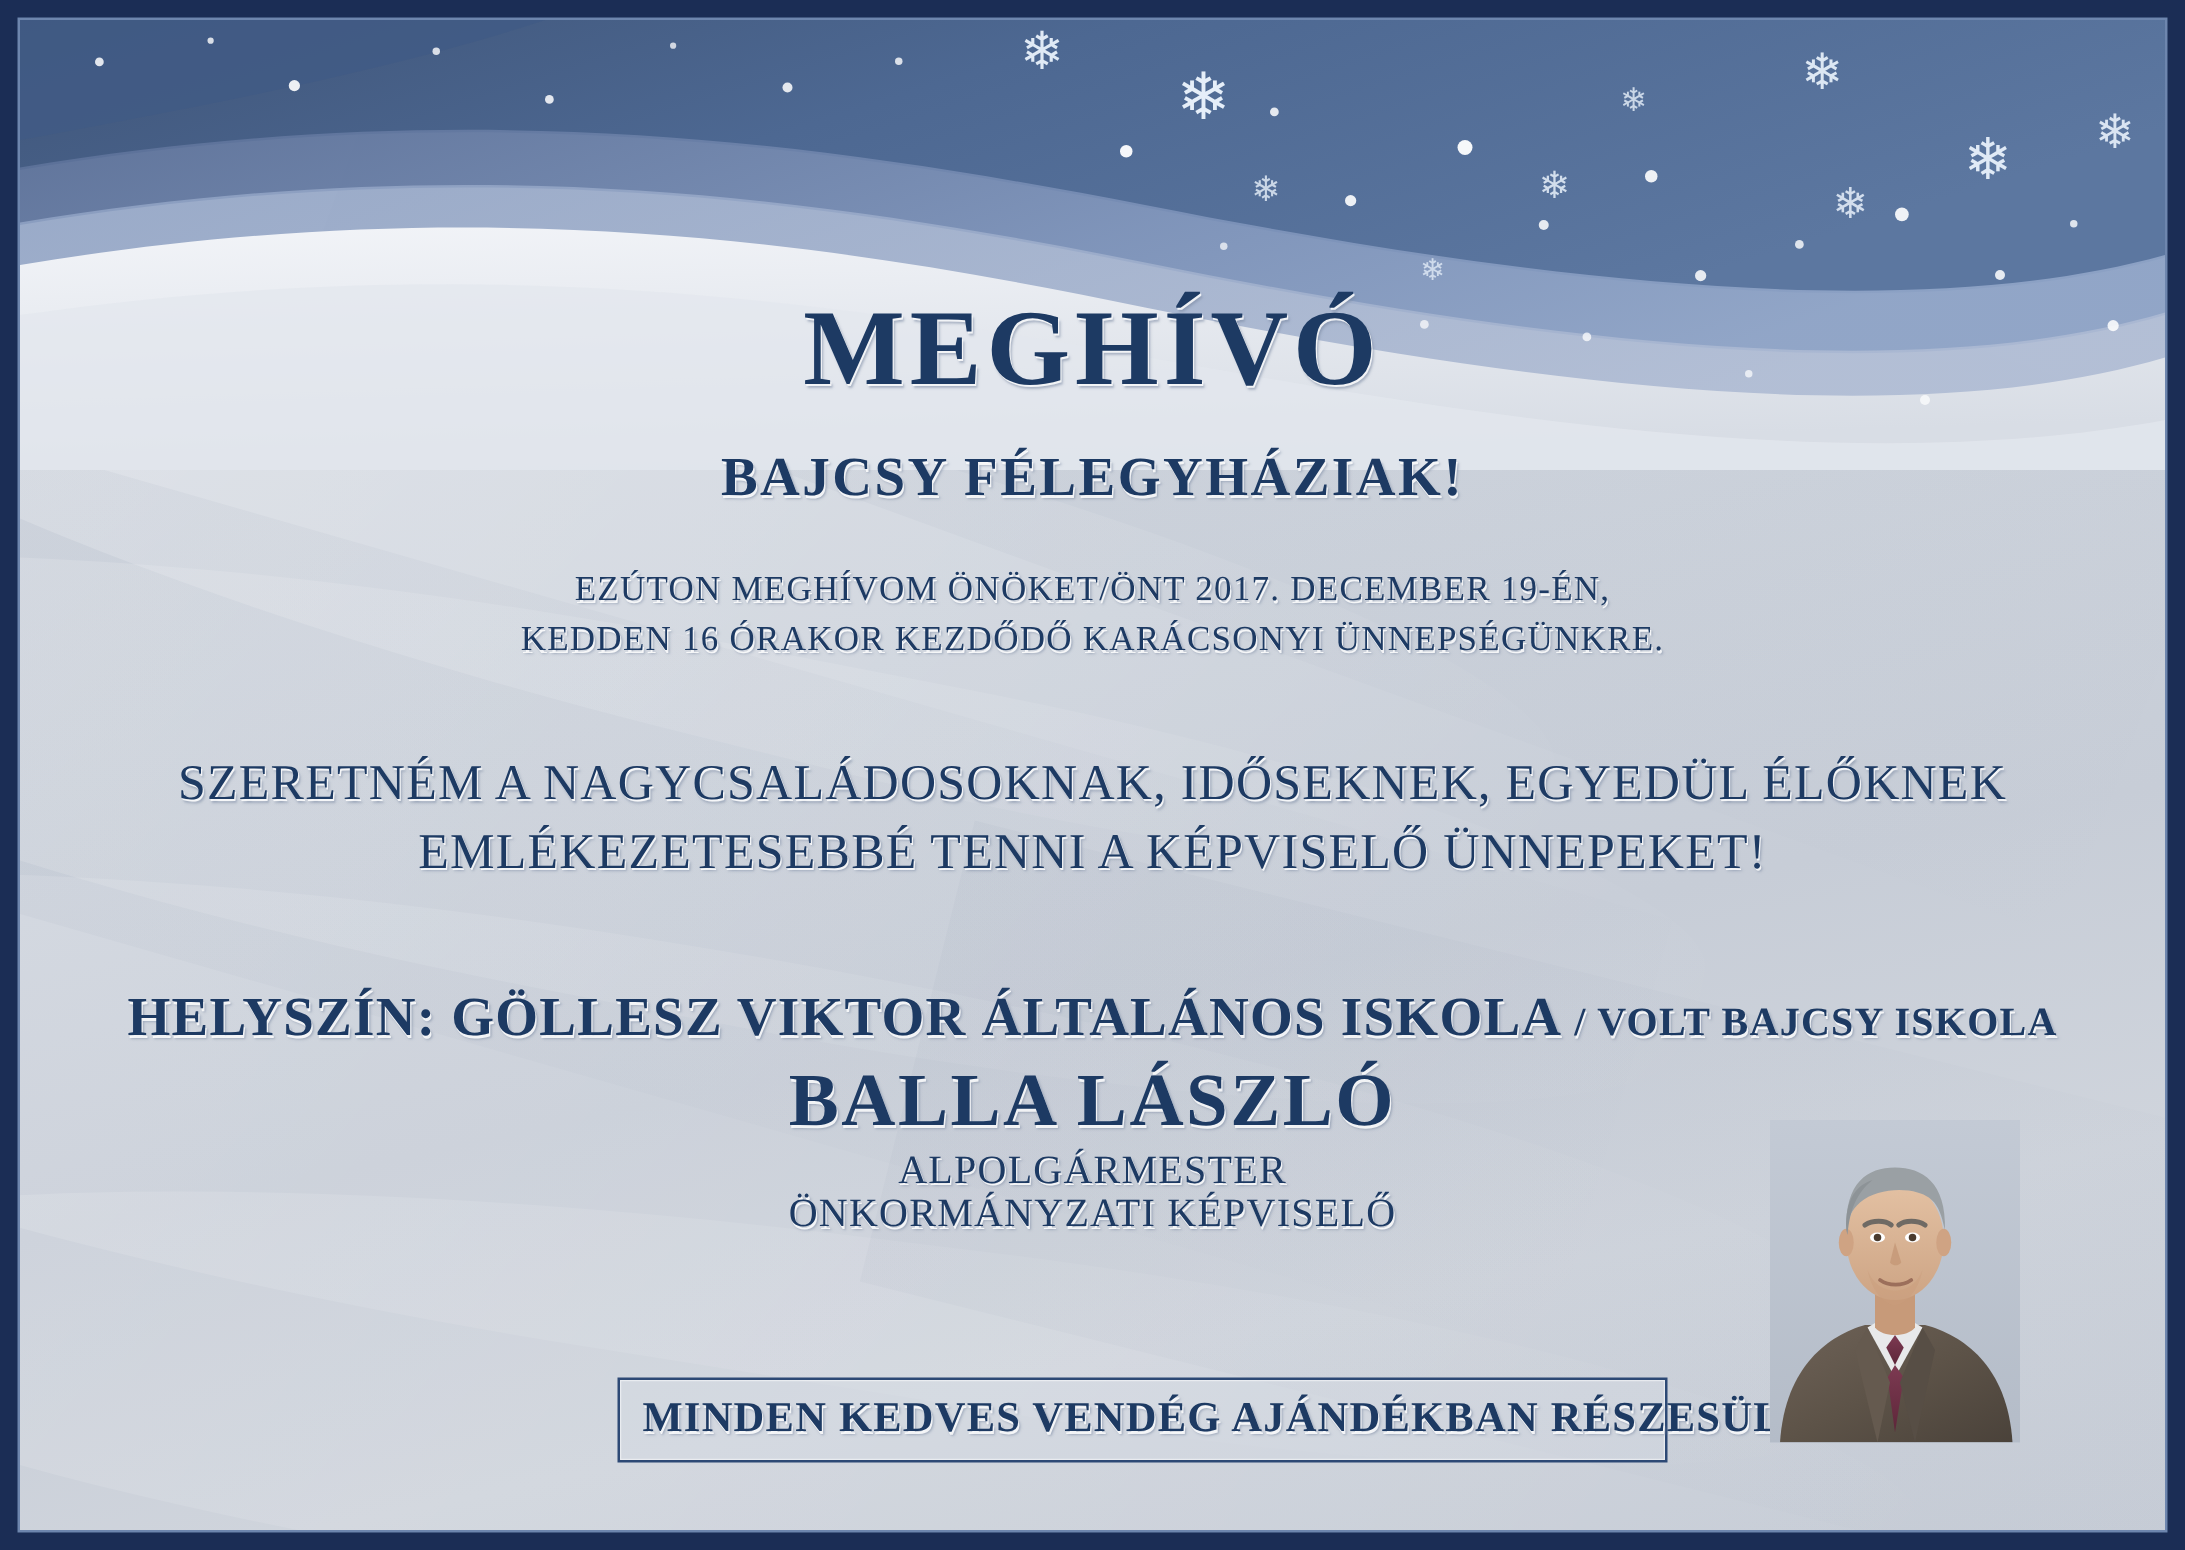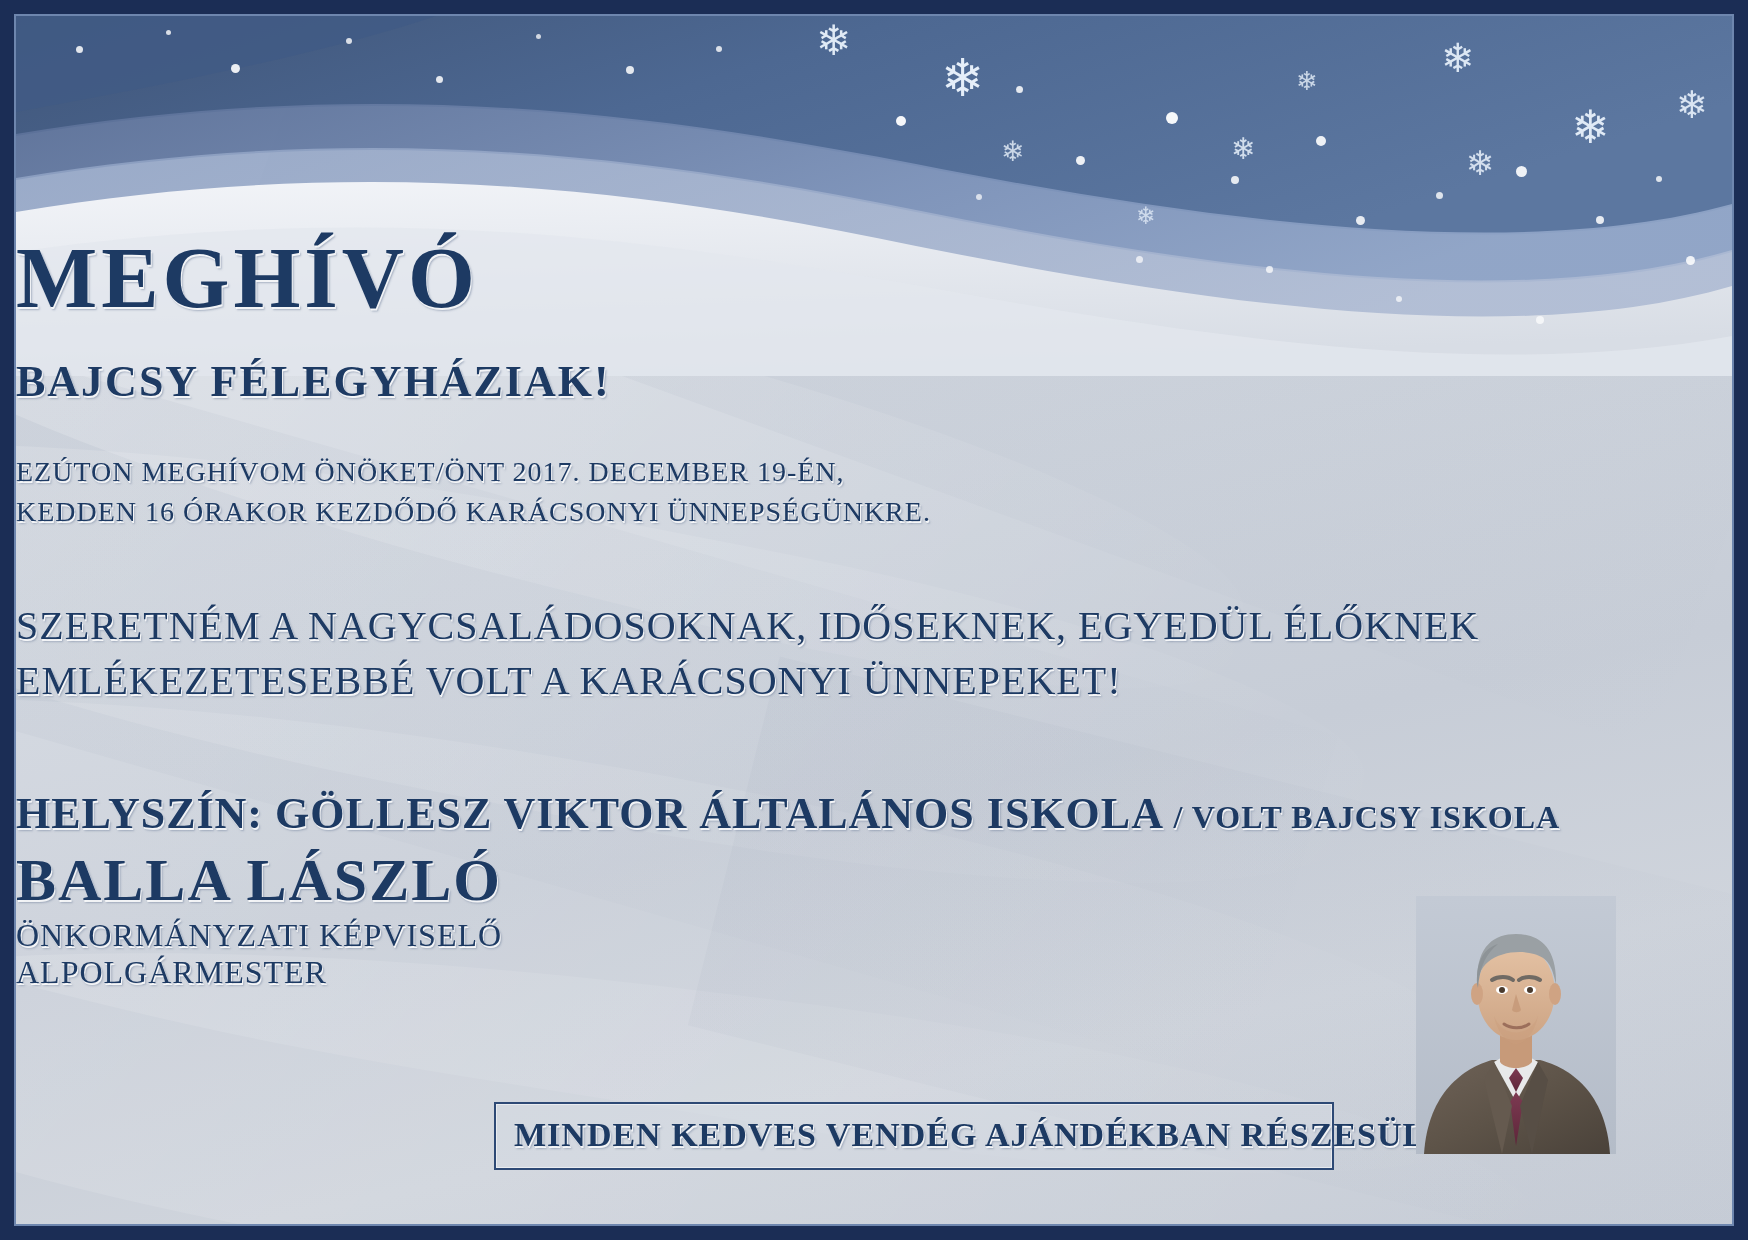--- a/index.html
+++ b/index.html
@@ -90,21 +90,21 @@
 
   
   #snow-layer{position:absolute;left:0;top:0;width:1716px;height:420px;pointer-events:none;}
   .dot{position:absolute;border-radius:50%;background:#ffffff;}
   .flake{position:absolute;color:#e8f1fb;line-height:1;font-family:"DejaVu Sans",sans-serif;}
 
   
   #content{
     position:absolute;
     left:0;top:0;width:1428px;height:1208px;
-    text-align:left;
+    text-align:center;
     z-index:20;
   }
   .inv-text{
     color:#1d3a63;
     font-family:"Liberation Serif", serif;
     font-variant:small-caps;
     letter-spacing:0.5px;
     text-shadow:1px 2px 0 rgba(255,255,255,0.85), 2px 3px 2px rgba(120,135,160,0.55);
     white-space:nowrap;
   }
@@ -268,29 +268,29 @@
 
       <div class="inv-text" id="greeting">BAJCSY FÉLEGYHÁZIAK!</div>
 
       <div id="para-invite">
         <div class="inv-text line">EZÚTON MEGHÍVOM ÖNÖKET/ÖNT 2017. DECEMBER 19-ÉN,</div>
         <div class="inv-text line">KEDDEN 16 ÓRAKOR KEZDŐDŐ KARÁCSONYI ÜNNEPSÉGÜNKRE.</div>
       </div>
 
       <div id="para-wish">
         <div class="inv-text line">SZERETNÉM A NAGYCSALÁDOSOKNAK, IDŐSEKNEK, EGYEDÜL ÉLŐKNEK</div>
-        <div class="inv-text line">EMLÉKEZETESEBBÉ VOLT A KARÁCSONYI ÜNNEPEKET!</div>
+        <div class="inv-text line">EMLÉKEZETESEBBÉ TENNI A KÉPVISELŐ ÜNNEPEKET!</div>
       </div>
 
       <div class="inv-text" id="venue"><span>HELYSZÍN: GÖLLESZ VIKTOR ÁLTALÁNOS ISKOLA</span> <span class="small">/ VOLT BAJCSY ISKOLA</span></div>
 
       <div id="signature">
         <div class="inv-text" id="sig-name">BALLA LÁSZLÓ</div>
+        <div class="inv-text" id="sig-role1">ALPOLGÁRMESTER</div>
         <div class="inv-text" id="sig-role2">ÖNKORMÁNYZATI KÉPVISELŐ</div>
-        <div class="inv-text" id="sig-role1">ALPOLGÁRMESTER</div>
       </div>
 
       <div id="gift-banner">
         <div class="inv-text" id="gift-text">MINDEN KEDVES VENDÉG AJÁNDÉKBAN RÉSZESÜL!</div>
       </div>
     </div>
 
     <div id="portrait">
       <svg viewBox="0 0 200 258" xmlns="http://www.w3.org/2000/svg">
         <defs>

